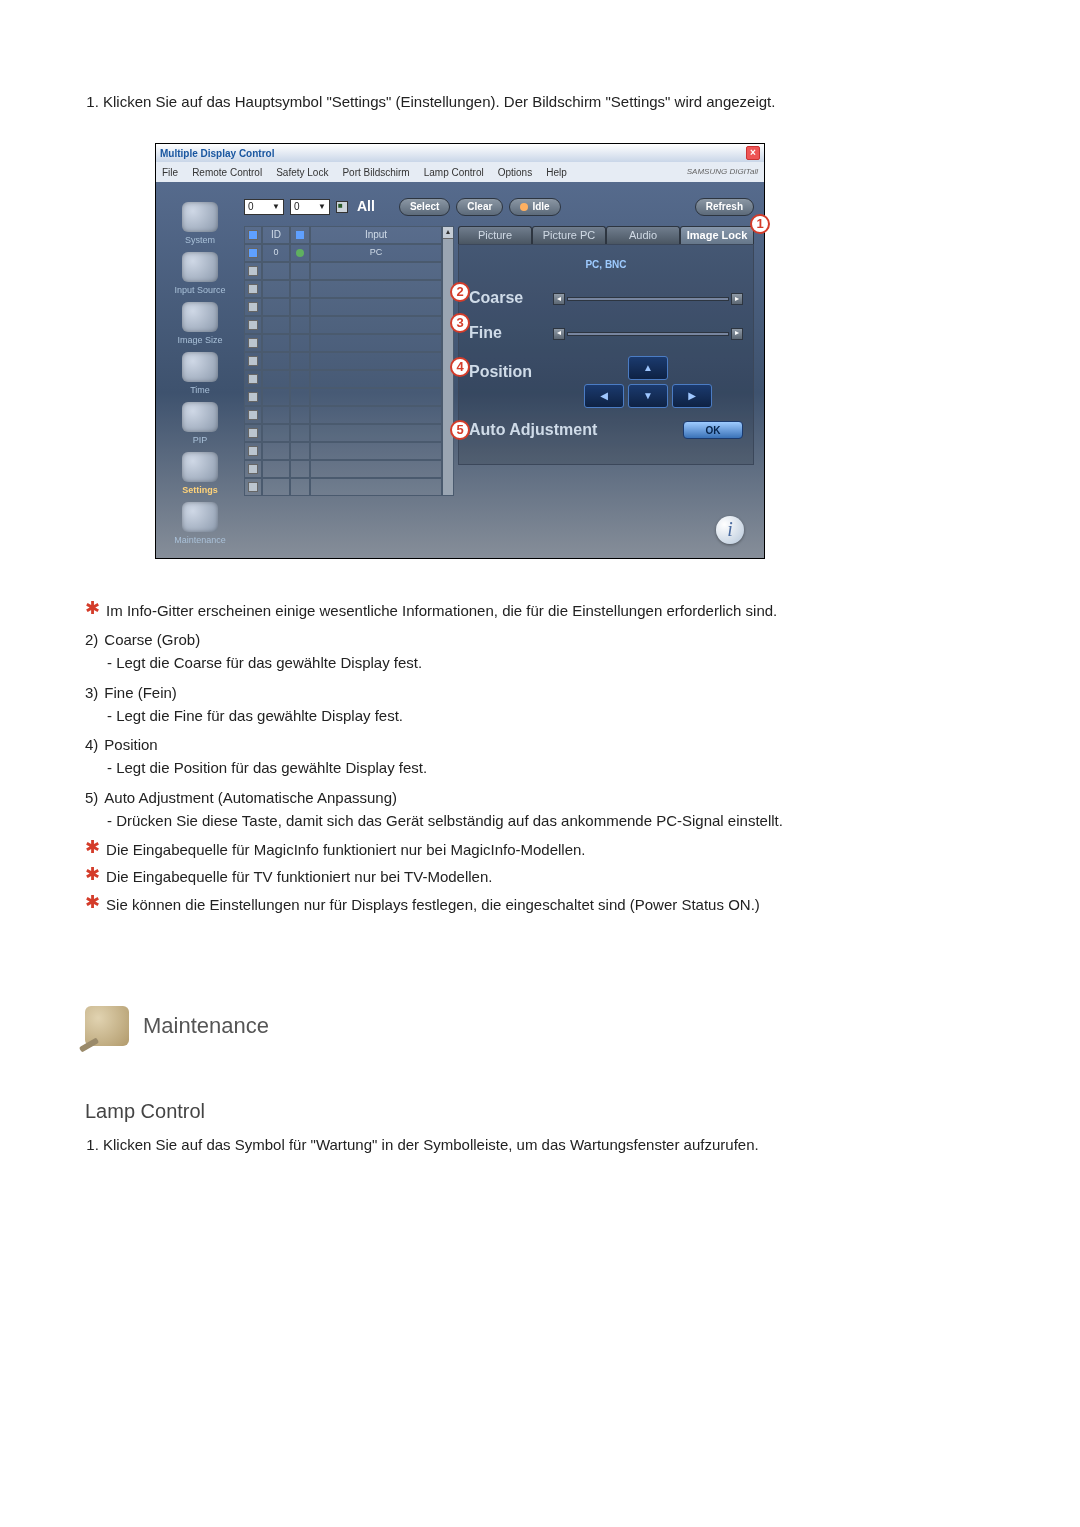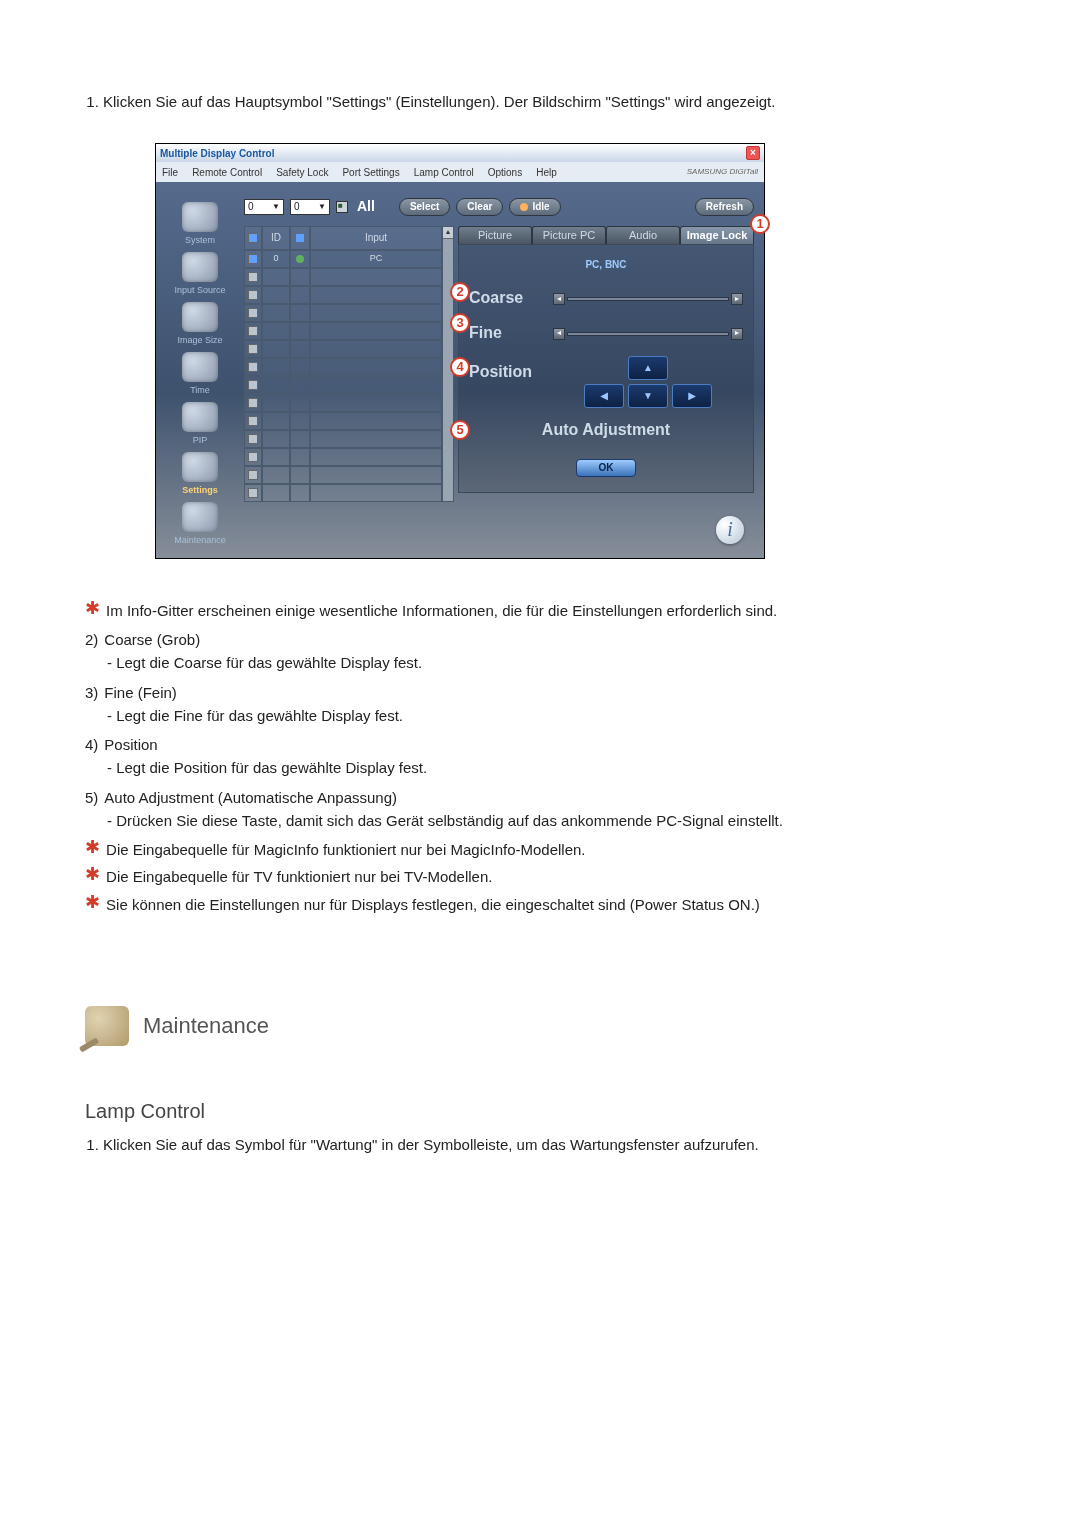--- a/index.html
+++ b/index.html
@@ -83,37 +83,37 @@
   .btn {
     height:18px; padding:0 10px;
     background: linear-gradient(180deg,#8b97a4,#5c6a7a);
     border:1px solid #2d3540; border-radius:9px;
     color:#fff; font-size:10px; font-weight:bold;
     display:flex; align-items:center;
   }
   .idle .dot { width:8px;height:8px;border-radius:50%;background:#ffb060;display:inline-block;margin-right:4px; }
   .grid-and-panel { display:flex; gap:4px; }
   .grid-col { width: 210px; }
-  .ghead { display:flex; height:24px; font-size:10px; color:#cfdbe8; }
+  .ghead { display:flex; height:18px; font-size:10px; color:#cfdbe8; }
   .gc { border:1px solid #4a5a6e; display:flex; align-items:center; justify-content:center; background:rgba(255,255,255,.05); }
   .gc0{width:18px;} .gc1{width:28px;} .gc2{width:20px;} .gc3{flex:1;}
   .grow { display:flex; height:18px; }
   .grow .gc { font-size:9px; color:#c8d3df; }
   .cbx { width:10px;height:10px;border:1px solid #666;background:#bbc5cf; }
   .cbx.chk{ background:#5fa0ff; }
   .grow .dotg { width:8px;height:8px;border-radius:50%;background:#5fb060; }
   .grow.r0 .gc3, .grow.r0 .gc1, .grow.r0 .gc2 { color:#cfdbe8; background:rgba(255,255,255,.03);}
   .scrollbar { width:12px; background:#9aa5b2; border:1px solid #4a5a6e; display:flex; flex-direction:column; }
   .sbbtn { height:12px; background:#c5cdd6; border-bottom:1px solid #666; font-size:8px; text-align:center; line-height:10px; color:#333;}
   .scrollbar .track{flex:1;}
   .rpanel { flex:1; }
   .tabs { display:flex; height:18px; font-size:10px; gap:0; }
   .tab { flex:1; background:linear-gradient(180deg,#707d8d,#4a5663); color:#d0dae5; display:flex;align-items:center;justify-content:center; border:1px solid #2d3540; border-bottom:none; border-radius:3px 3px 0 0; font-size:11px;}
   .tab.active { background:linear-gradient(180deg,#8797ab,#66778a); color:#fff; font-weight:bold; }
-  .rbox { border:1px solid #3b475a; background:rgba(0,0,0,.12); padding:12px 10px 5px; }
+  .rbox { border:1px solid #3b475a; background:rgba(0,0,0,.12); padding:12px 10px 11px; }
   .rtitle { text-align:center; color:#9ecbff; font-size:10px; font-weight:bold; margin-bottom:14px; }
   .rline { display:flex; align-items:center; gap:8px; margin:10px 0; min-height:22px; }
   .rlabel { width:76px; color:#cfdbe8; font-size:16px; font-weight:bold; }
   .slider { flex:1; height:10px; display:flex; align-items:center; gap:2px; }
   .sarr { width:12px;height:12px;border:1px solid #2d3540;background:linear-gradient(180deg,#8f9aa6,#5c6773);font-size:8px;color:#fff;display:flex;align-items:center;justify-content:center; }
   .strack { flex:1; height:4px; background:#7886a0; border:1px solid #2d3540; }
   .posgrid { flex:1; display:grid; grid-template-columns:40px 40px 40px; grid-template-rows:24px 24px; gap:4px; justify-content:center; align-content:center;}
   .posbtn { border:1px solid #4b7cc4; background:linear-gradient(180deg,#1b3a6e,#0e2244); border-radius:3px; display:flex;align-items:center;justify-content:center;color:#9fc7ff;font-size:10px;}
   .okbtn {
     height:18px; width:60px;
@@ -176,21 +176,21 @@
 <div class="screenshot">
   <div class="titlebar">
     <span>Multiple Display Control</span>
     <span class="close">×</span>
   </div>
   <div class="menubar">
     <div class="menus">
       <span>File</span>
       <span>Remote Control</span>
       <span>Safety Lock</span>
-      <span>Port Settings</span>
+      <span>Port Bildschirm</span>
       <span>Lamp Control</span>
       <span>Options</span>
       <span>Help</span>
     </div>
     <span class="brand">SAMSUNG DIGITall</span>
   </div>
 
   <div class="app-body">
     <div class="sidebar">
       <div class="side-item">
@@ -409,21 +409,21 @@
               <div class="rlabel" style="margin-top:4px;">Position</div>
               <div class="posgrid">
                 <div></div>
                 <div class="posbtn">▲</div>
                 <div></div>
                 <div class="posbtn">◀</div>
                 <div class="posbtn">▼</div>
                 <div class="posbtn">▶</div>
               </div>
             </div>
-            <div class="rline" style="margin-top:8px;flex-direction:column;">
+            <div class="rline" style="margin-top:8px;">
               <div class="rlabel" style="width:auto;">Auto Adjustment</div>
               <div style="flex:1"></div>
               <div class="okbtn">OK</div>
             </div>
           </div>
         </div>
       </div>
 
       <div class="footer-bar"></div>
       <div class="infoicon">i</div>

